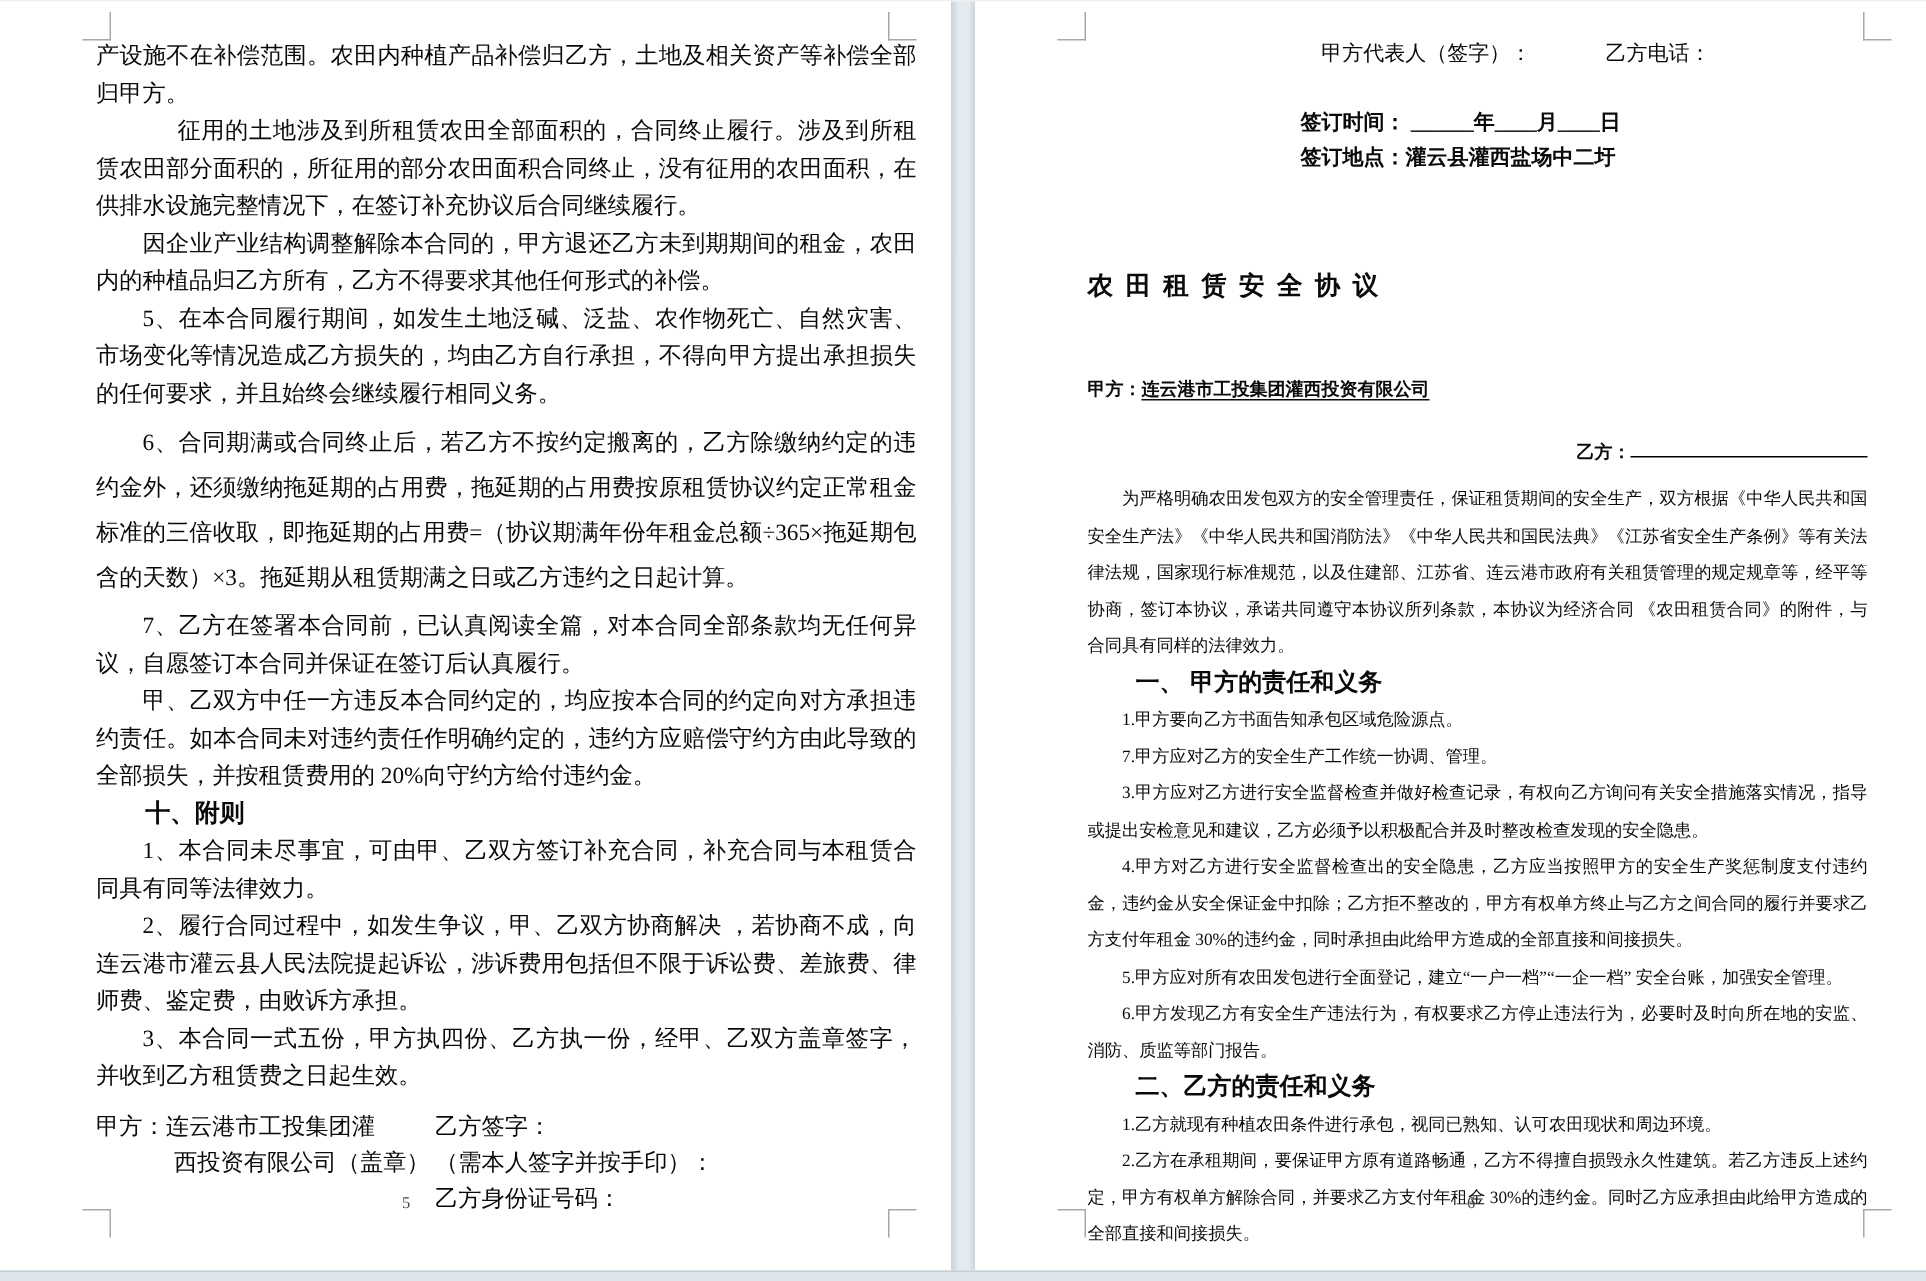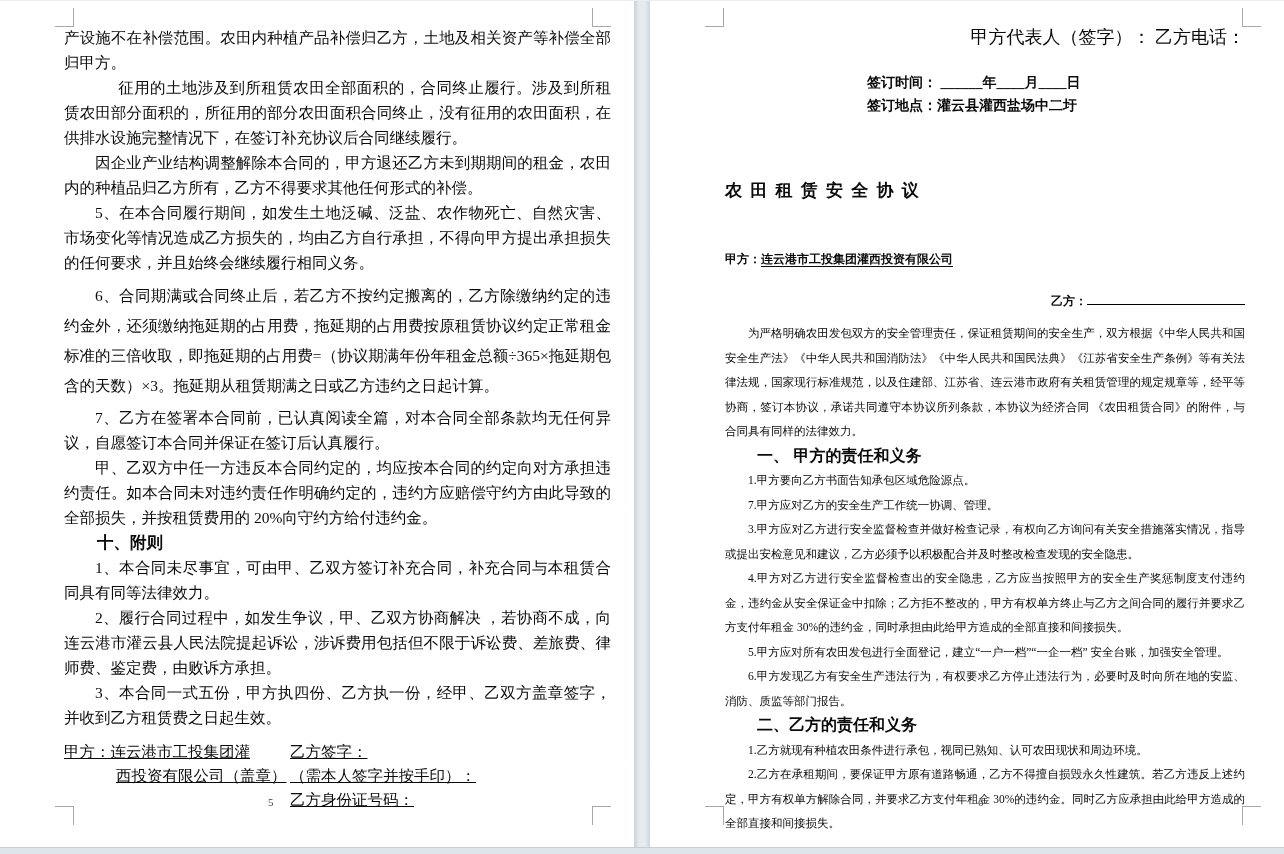--- a/index.html
+++ b/index.html
@@ -26,30 +26,30 @@
 
   
   .content-left{position:absolute;left:64px;top:24px;width:547px;
                 font-size:15.5px;line-height:25px;text-align:justify;}
   .content-left p{margin:0;text-indent:2em;}
   .content-left p.cont{text-indent:0;}
   .content-left p.deep{text-indent:3.5em;}
   .content-left p.loose{line-height:30px;margin:6px 0 4px;}
   .content-left p.h1{font-weight:bold;font-size:16.5px;
                      font-family:"Liberation Sans","DejaVu Sans",sans-serif;}
-  .sig-block{display:flex;margin-top:10px;line-height:24px;text-decoration:underline;}
+  .sig-block{display:flex;margin-top:10px;line-height:24px;}
   .sig-col-a{width:226px;}
   .sig-col-a .l2{padding-left:52px;}
   .sig-col-b{flex:1;}
 
   
   .content-right{position:absolute;left:75px;top:24px;width:520px;
                  font-size:11.5px;line-height:24.5px;text-align:justify;}
   .content-right p{margin:0;text-indent:2em;}
-  .hdr-row{font-size:18px;line-height:24px;text-align:right;}
+  .hdr-row{font-size:14px;line-height:24px;text-align:center;}
   .hdr-row .a{display:inline-block;width:232px;padding-left:5px;}
   .sign-meta{margin-top:22px;padding-left:142px;font-weight:bold;
              font-size:14px;line-height:23px;text-align:left;}
   .doc-title{margin-top:62px;text-align:left;font-weight:bold;font-size:17px;
              letter-spacing:2px;line-height:24px;}
   .party-a{margin-top:44px;font-weight:bold;text-align:left;font-size:12px;}
   .party-a .val{text-decoration:underline;text-underline-offset:3px;}
   .party-b{margin-top:17px;font-weight:bold;text-align:right;font-size:12px;}
   .blank-line{display:inline-block;width:158px;height:12px;
               border-bottom:1px solid #000;vertical-align:baseline;}

